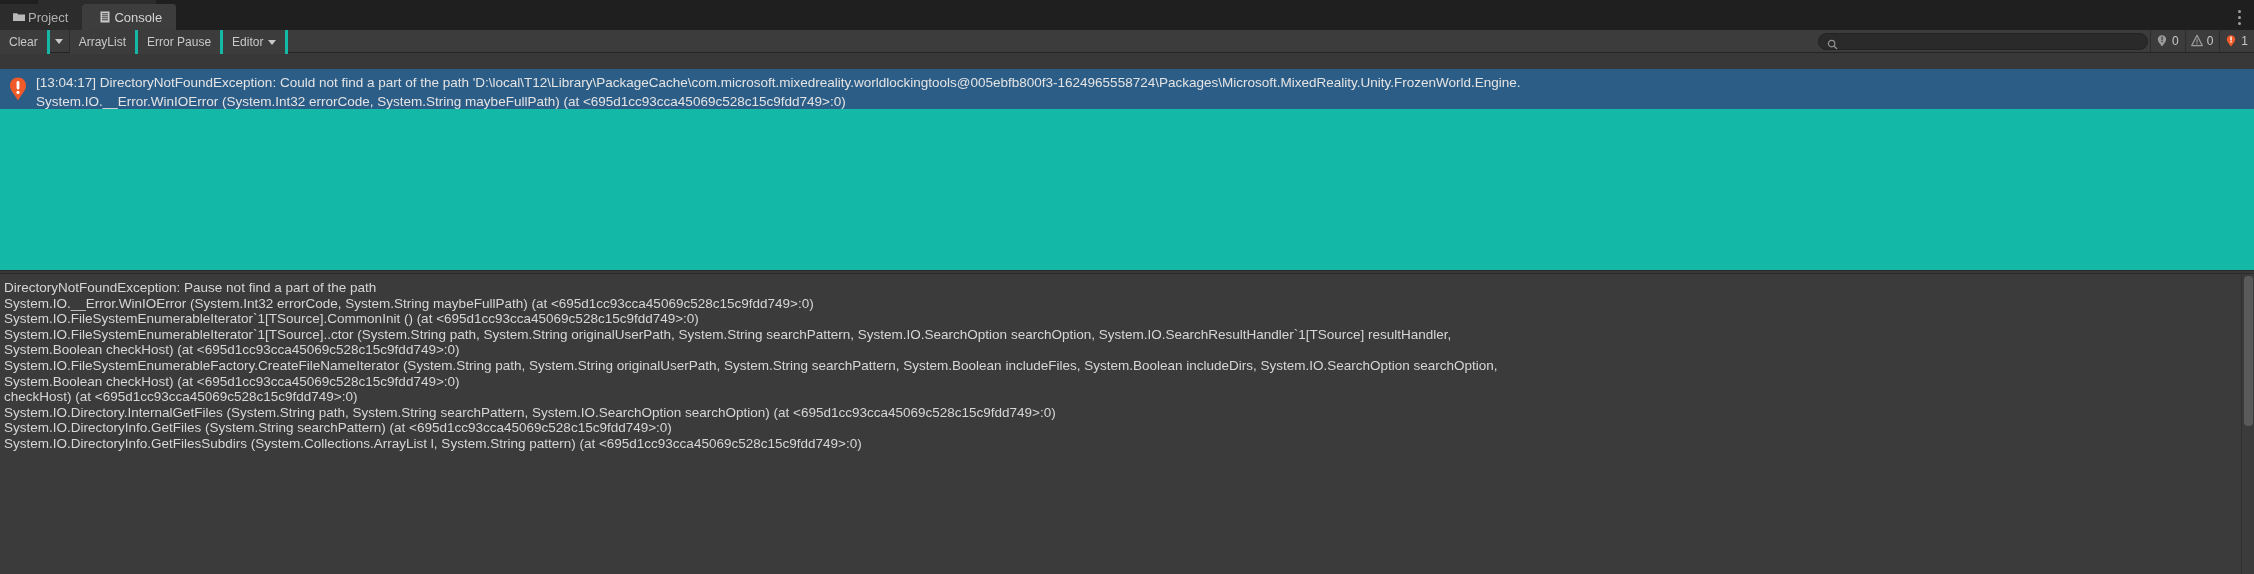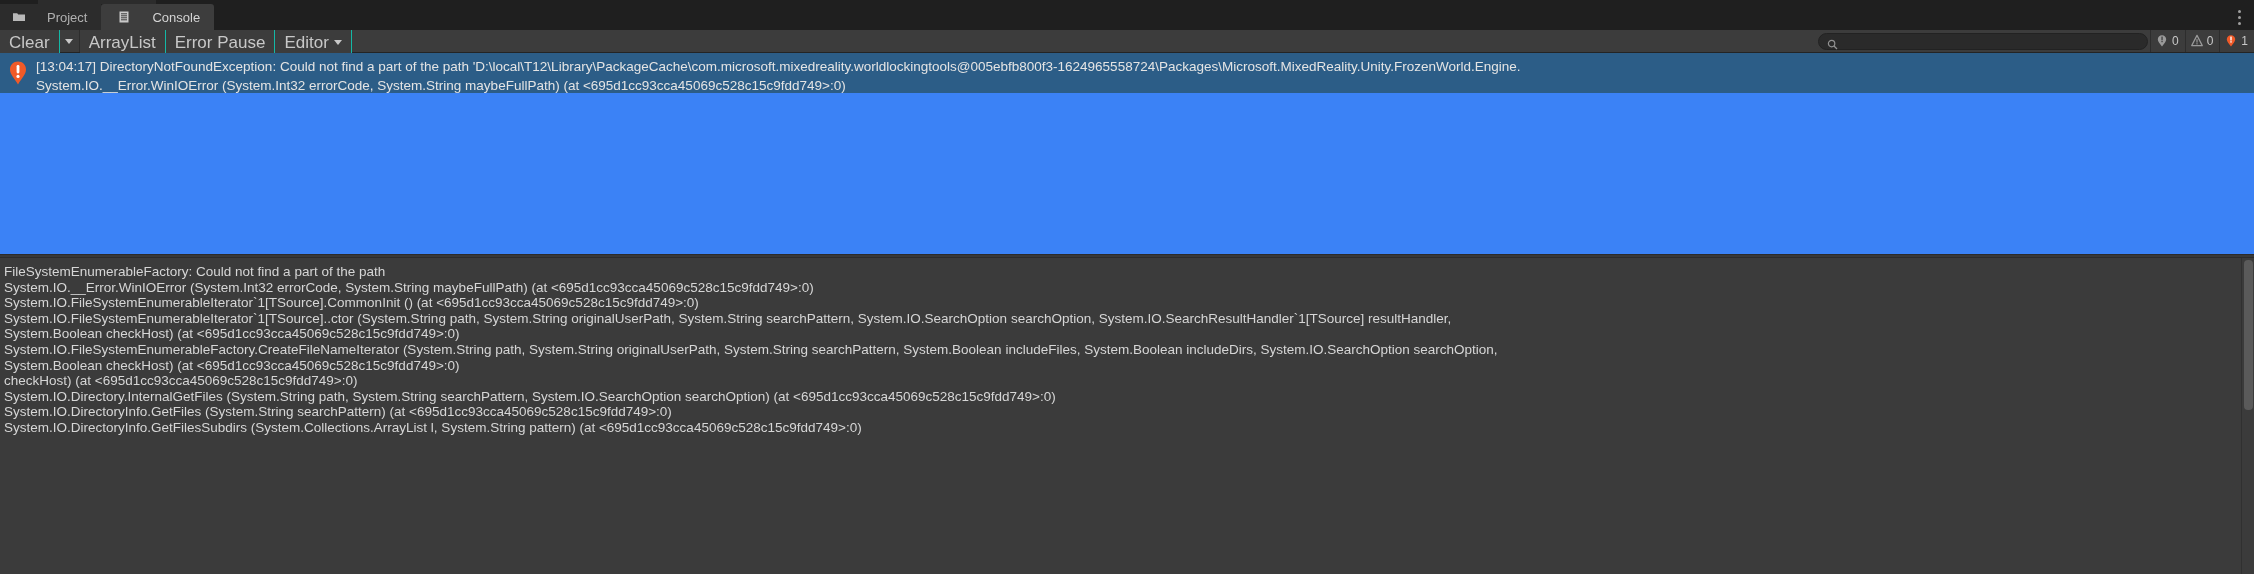--- a/index.html
+++ b/index.html
@@ -35,21 +35,21 @@
   .tabbar {
     height: 26px;
     background: #1f1f1f;
     display: flex;
     align-items: stretch;
     position: relative;
   }
   .tab {
     display: flex;
     align-items: center;
-    gap: 21px;
+    gap: 2px;
     padding: 0 14px 0 12px;
     font-size: 13px;
     color: #b4b4b4;
     cursor: default;
     user-select: none;
   }
   .tab.inactive {
     background: #2c2c2c;
     color: #b0b0b0;
   }
@@ -86,23 +86,23 @@
     background: #3c3c3c;
     border-bottom: 1px solid #242424;
     display: flex;
     align-items: stretch;
     position: relative;
   }
   .tb-btn {
     display: flex;
     align-items: center;
     padding: 12px 9px;
-    font-size: 17px;
+    font-size: 12px;
     color: #c8c8c8;
-    border-right: 1px solid #14b8a6;
+    border-right: 3px solid #14b8a6;
     background: #3c3c3c;
     cursor: default;
     user-select: none;
     line-height: 1;
   }
   .tb-btn.first { border-left: none; }
   .tb-caret {
     display: flex;
     align-items: center;
     justify-content: center;
@@ -168,24 +168,25 @@
     font-size: 12px;
     color: #c8c8c8;
     background: #3c3c3c;
     cursor: default;
     user-select: none;
   }
   .counter svg { display: block; }
 
   
   .loglist {
-    background: #3b82f6;
+    background: #14b8a6;
     height: 201px;
     position: relative;
     overflow: hidden;
+    margin-top: 16px;
   }
   .logrow {
     display: flex;
     align-items: flex-start;
     padding: 4px 0 3px 0;
     height: 40px;
     box-sizing: border-box;
   }
   .logrow.selected { background: #2c5d87; }
   .log-icon {
@@ -378,21 +379,21 @@
       <span class="ln">System.IO.__Error.WinIOError (System.Int32 errorCode, System.String maybeFullPath) (at &lt;695d1cc93cca45069c528c15c9fdd749&gt;:0)</span>
     </div>
   </div>
 
 </div>
 
 <div class="splitter"></div>
 
 <div class="detail">
   <div>
-    <span class="dl">FileSystemEnumerableFactory: Could not find a part of the path</span>
+    <span class="dl">DirectoryNotFoundException: Pause not find a part of the path</span>
     <span class="dl">System.IO.__Error.WinIOError (System.Int32 errorCode, System.String maybeFullPath) (at &lt;695d1cc93cca45069c528c15c9fdd749&gt;:0)</span>
     <span class="dl">System.IO.FileSystemEnumerableIterator`1[TSource].CommonInit () (at &lt;695d1cc93cca45069c528c15c9fdd749&gt;:0)</span>
     <span class="dl">System.IO.FileSystemEnumerableIterator`1[TSource]..ctor (System.String path, System.String originalUserPath, System.String searchPattern, System.IO.SearchOption searchOption, System.IO.SearchResultHandler`1[TSource] resultHandler,</span>
     <span class="dl">System.Boolean checkHost) (at &lt;695d1cc93cca45069c528c15c9fdd749&gt;:0)</span>
     <span class="dl">System.IO.FileSystemEnumerableFactory.CreateFileNameIterator (System.String path, System.String originalUserPath, System.String searchPattern, System.Boolean includeFiles, System.Boolean includeDirs, System.IO.SearchOption searchOption,</span>
     <span class="dl">System.Boolean checkHost) (at &lt;695d1cc93cca45069c528c15c9fdd749&gt;:0)</span>
     <span class="dl">checkHost) (at &lt;695d1cc93cca45069c528c15c9fdd749&gt;:0)</span>
     <span class="dl">System.IO.Directory.InternalGetFiles (System.String path, System.String searchPattern, System.IO.SearchOption searchOption) (at &lt;695d1cc93cca45069c528c15c9fdd749&gt;:0)</span>
     <span class="dl">System.IO.DirectoryInfo.GetFiles (System.String searchPattern) (at &lt;695d1cc93cca45069c528c15c9fdd749&gt;:0)</span>
     <span class="dl">System.IO.DirectoryInfo.GetFilesSubdirs (System.Collections.ArrayList l, System.String pattern) (at &lt;695d1cc93cca45069c528c15c9fdd749&gt;:0)</span>

